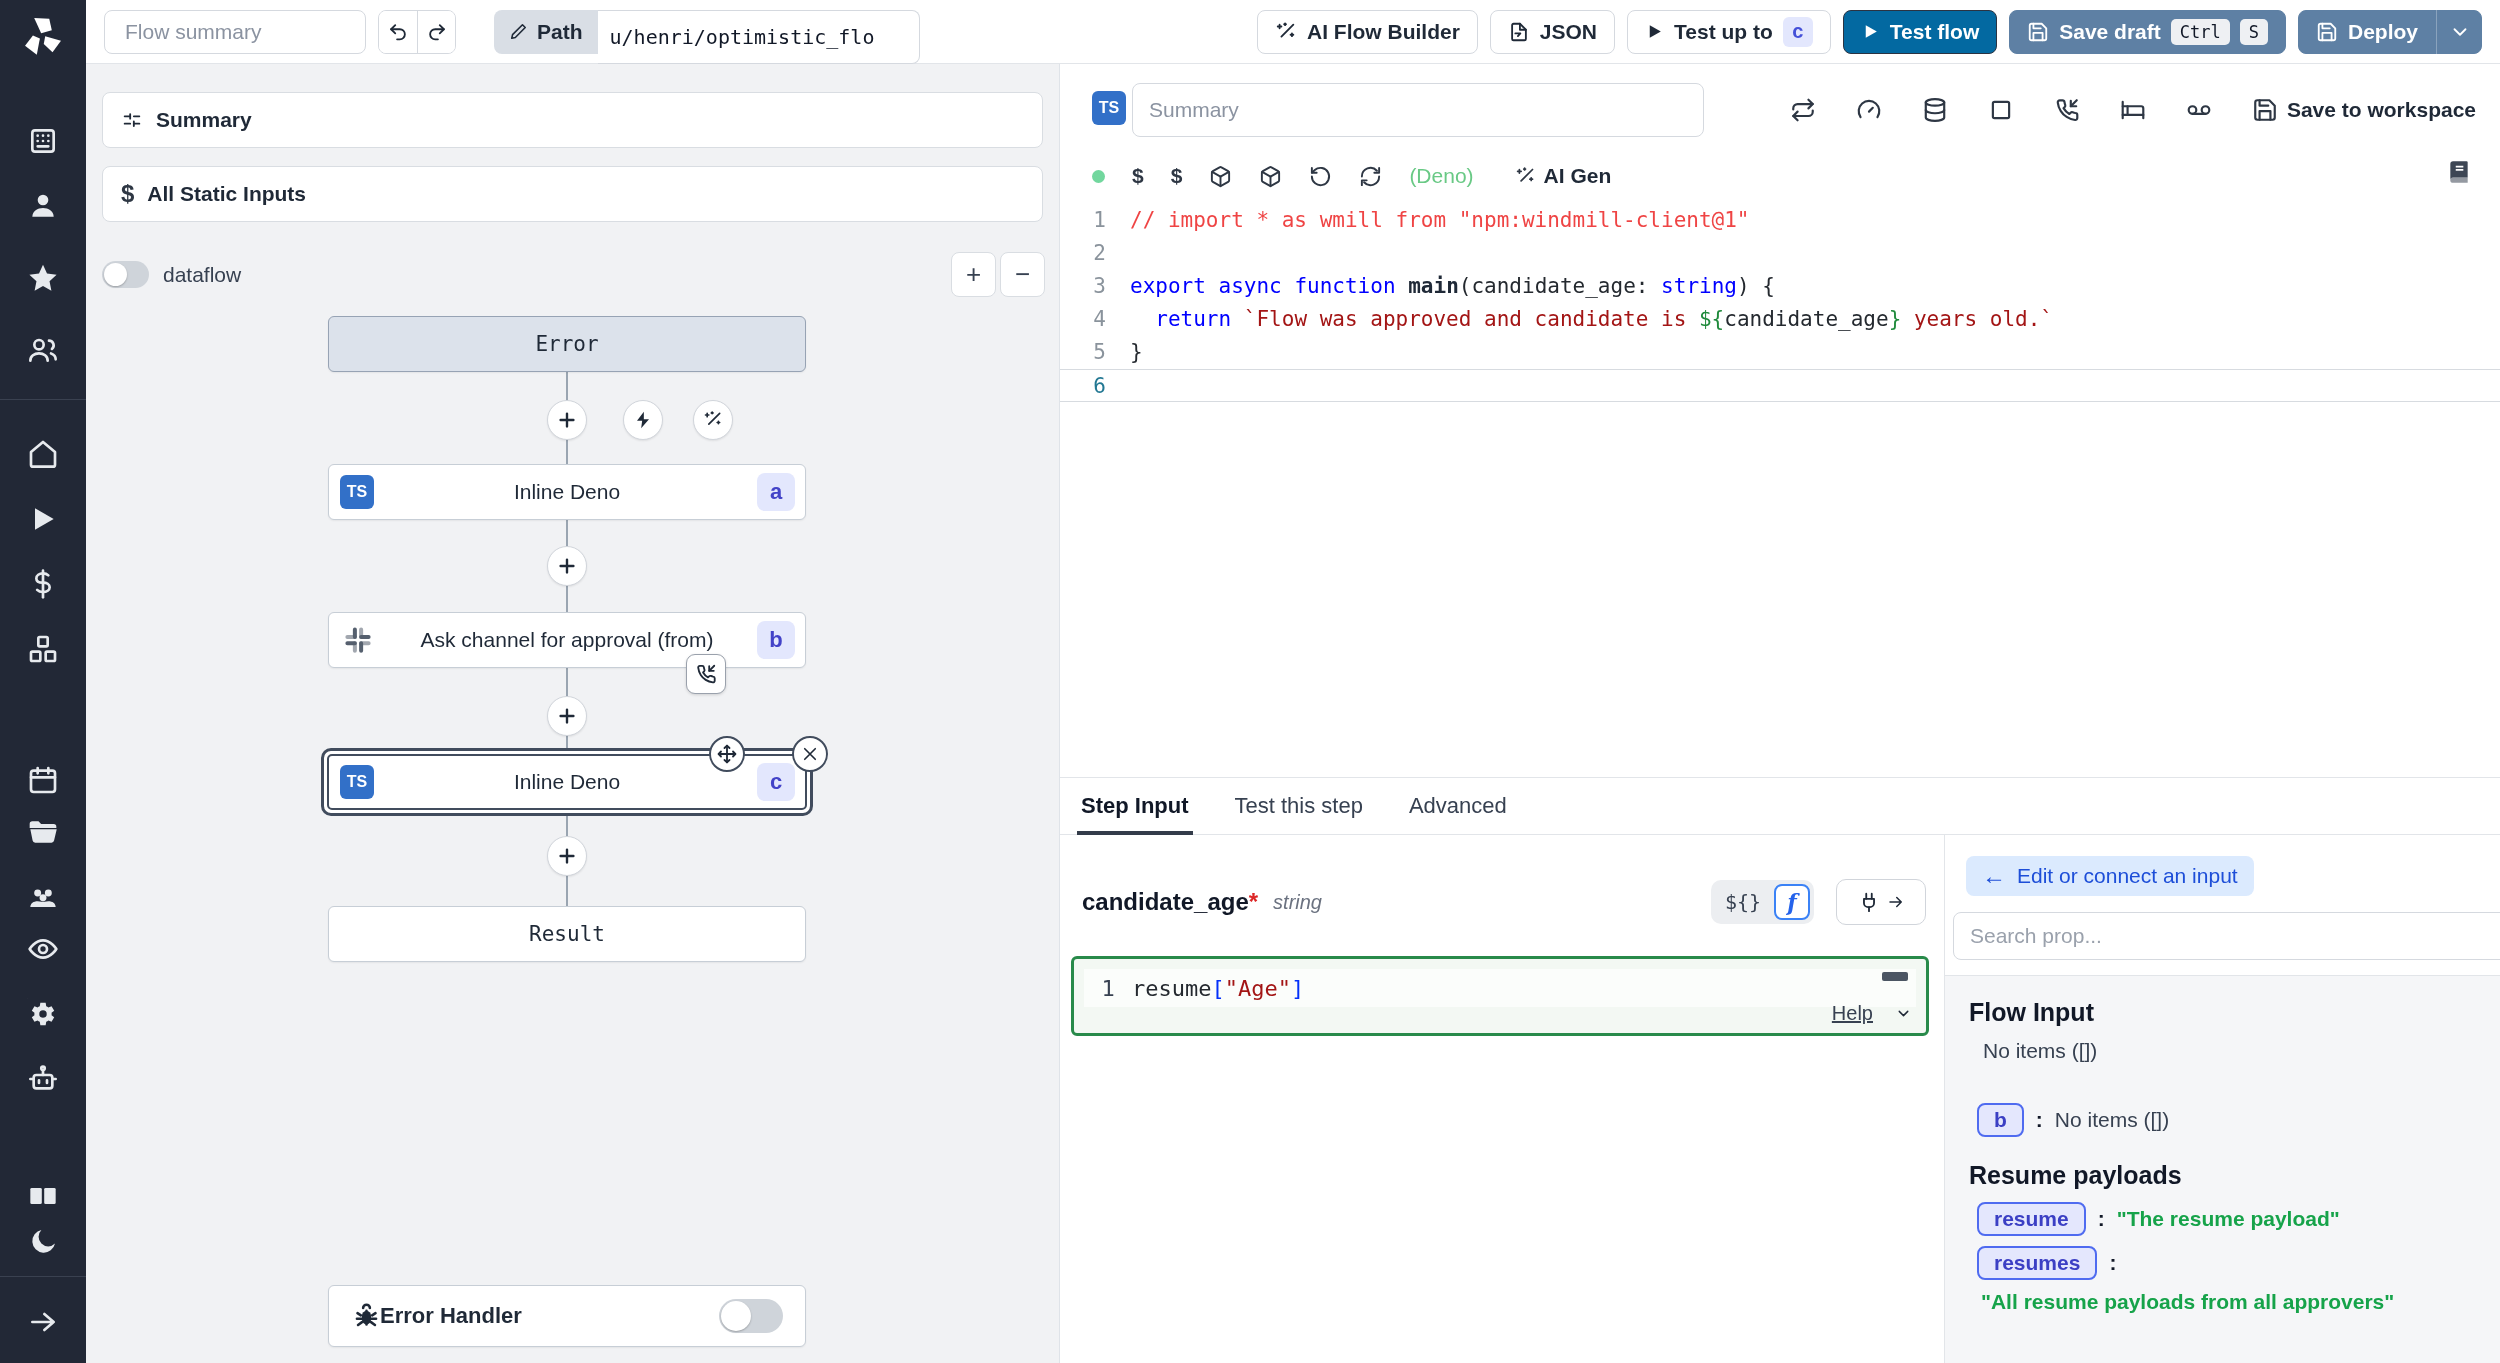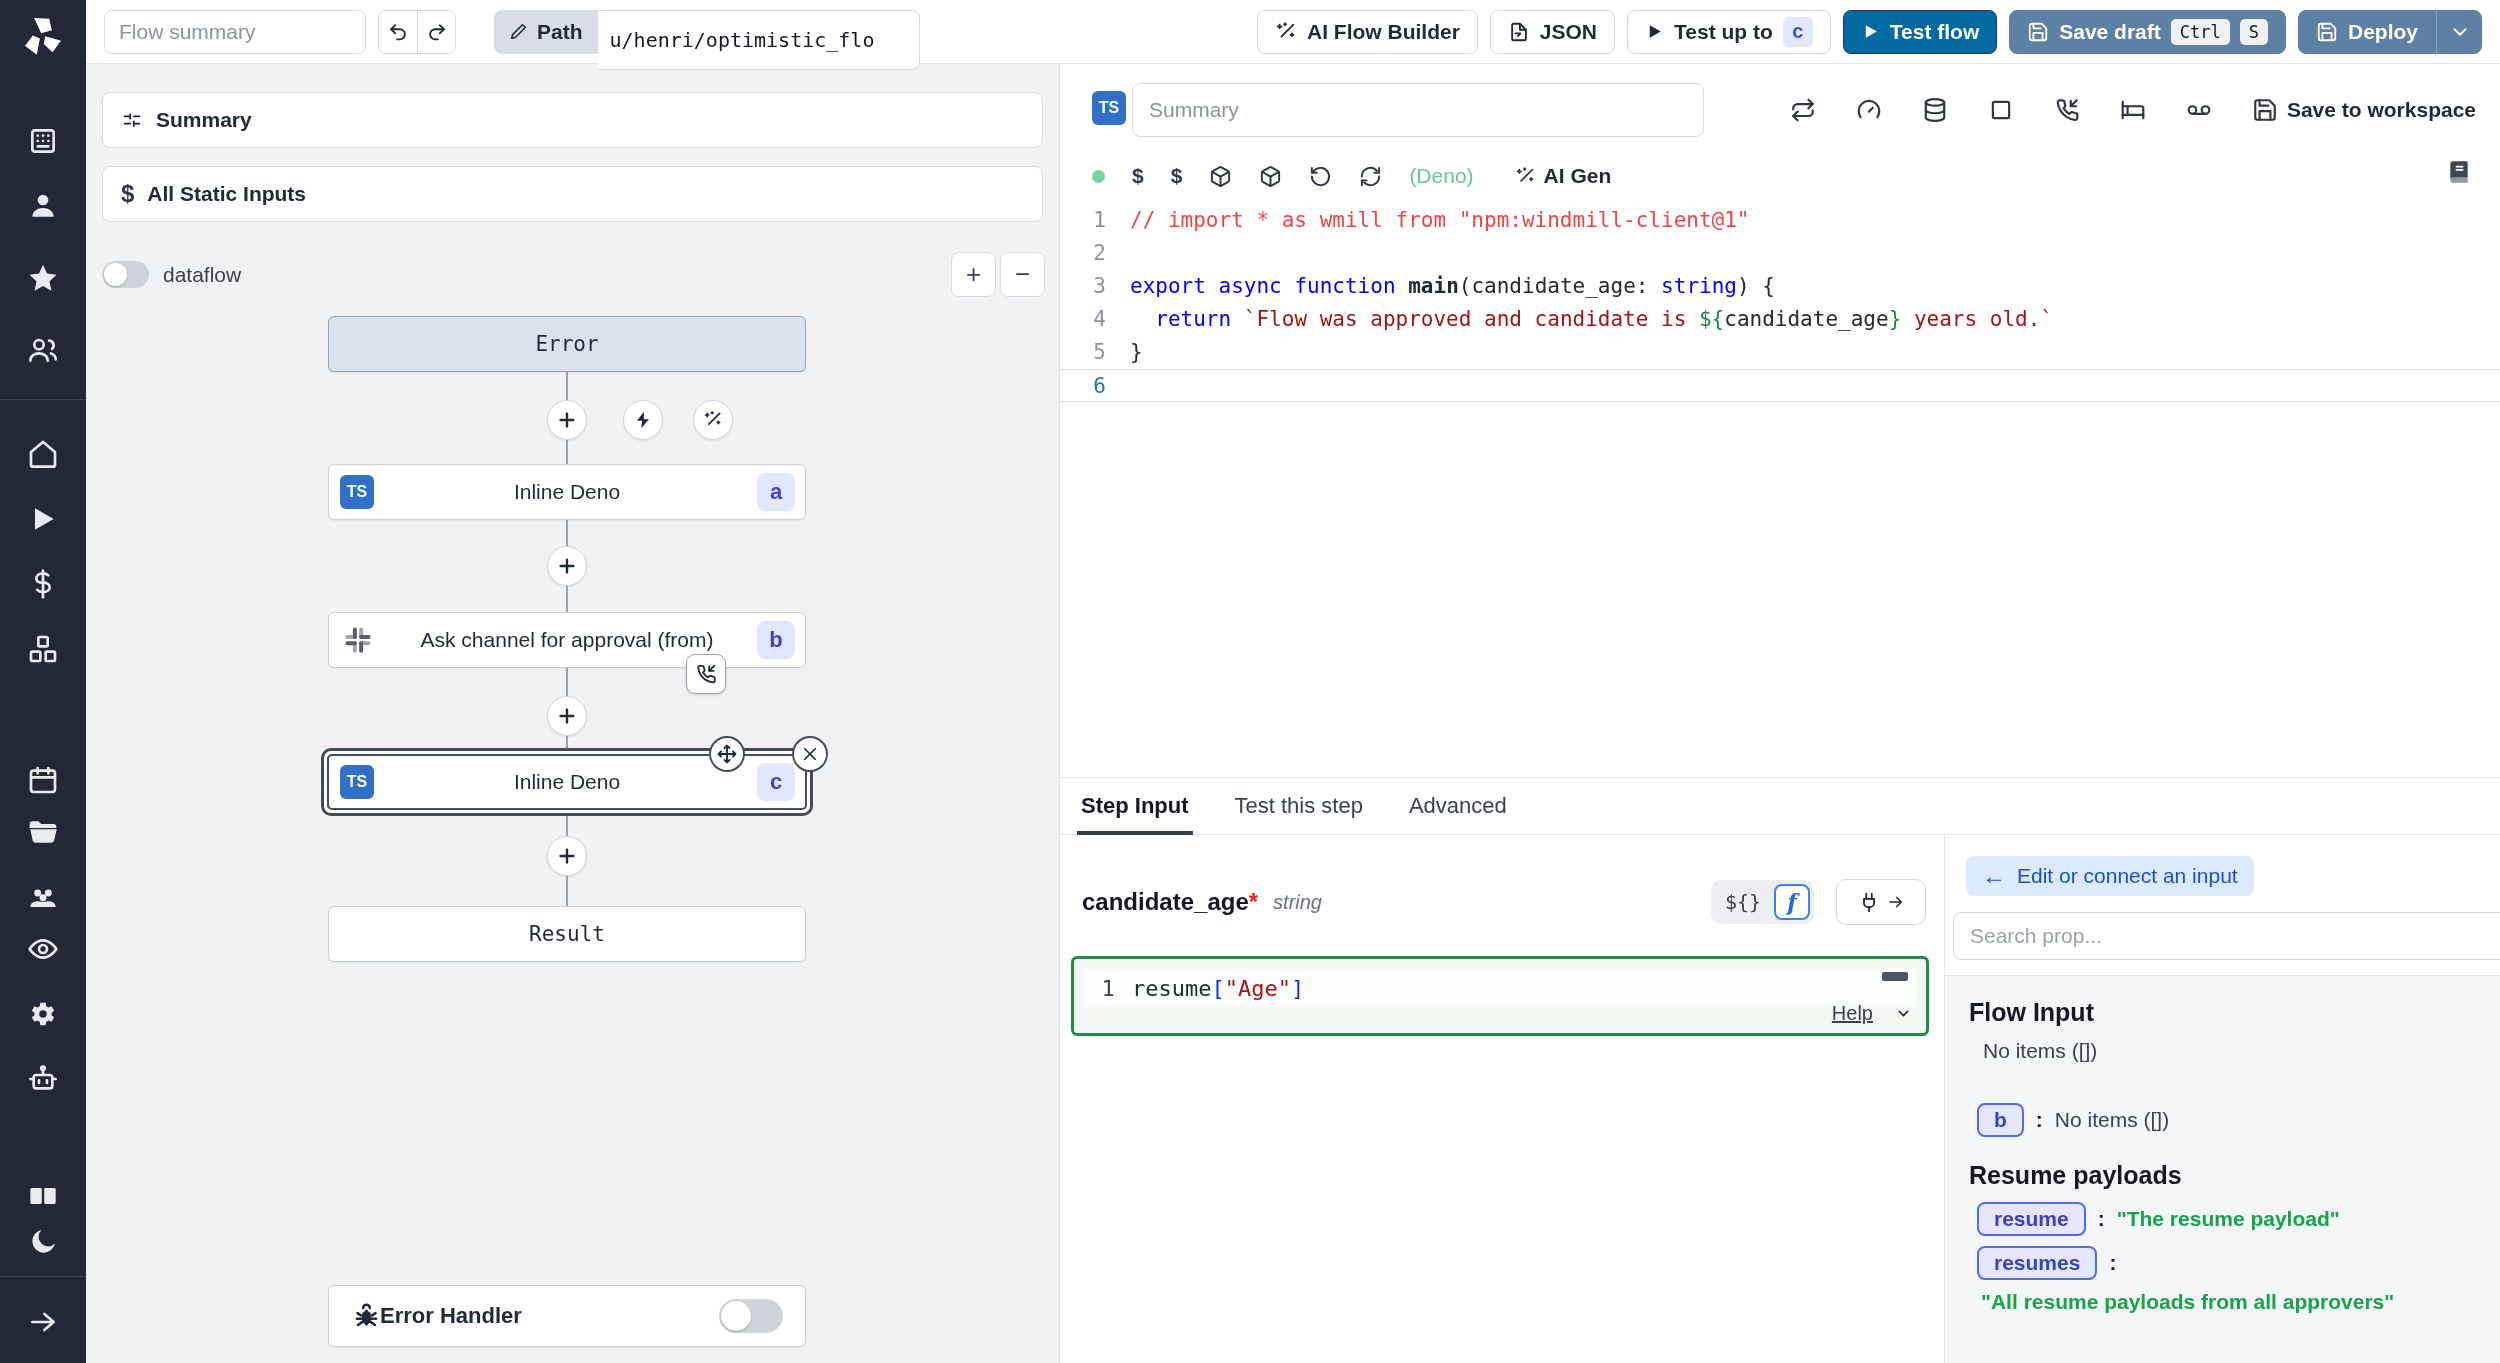--- a/index.html
+++ b/index.html
@@ -10,28 +10,28 @@
   
   .sidebar{position:absolute;left:0;top:0;width:86px;height:1363px;background:#222836;z-index:30}
   .logo{position:absolute;top:8px;left:0;width:86px;height:56px;display:flex;align-items:center;justify-content:center}
   .sic{position:absolute;left:0;width:86px;height:40px;display:flex;align-items:center;justify-content:center;cursor:pointer}
   .sic svg{width:32px;height:32px;stroke:#e7eaee;fill:none;stroke-width:2;stroke-linecap:round;stroke-linejoin:round}
   .sic svg.f{fill:#e7eaee;stroke:none}
   .sdiv{position:absolute;left:0;width:86px;border-top:1px solid #3a4150}
 
   
   .topbar{position:absolute;left:86px;top:0;right:0;height:64px;background:#fff;border-bottom:1px solid #e2e5e9;display:flex;align-items:center;padding:0 18px;gap:12px;z-index:20}
-  .tb-input{width:262px;height:44px;border:1px solid #d5d9df;border-radius:8px;padding:0 14px;font-size:21px;color:#111827;outline:none}
+  .tb-input{width:262px;height:44px;border:1px solid #d5d9df;border-radius:8px;padding:0 20px;font-size:21px;color:#111827;outline:none}
   .tb-input::placeholder{color:#8b93a1}
   .undo-redo{display:flex;height:44px;border:1px solid #d5d9df;border-radius:8px;overflow:hidden}
   .undo-redo button{width:38px;background:#fff;border:none;cursor:pointer;display:flex;align-items:center;justify-content:center}
   .undo-redo button+button{border-left:1px solid #d5d9df}
   .path-group{display:flex;height:44px;margin-left:26px}
   .path-label{background:#d9dee5;border-radius:8px 0 0 8px;display:flex;align-items:center;gap:9px;padding:0 15px;font-weight:700;font-size:21px;color:#1f2937}
-  .path-value{width:322px;height:60px;border:1px solid #d5d9df;border-left:none;border-radius:0 8px 8px 0;font-size:20px;padding:16px 12px;color:#111827;outline:none}
+  .path-value{width:322px;height:54px;border:1px solid #d5d9df;border-left:none;border-radius:0 8px 8px 0;font-size:20px;padding:16px 12px;color:#111827;outline:none}
   .btn{height:44px;display:inline-flex;align-items:center;gap:10px;padding:0 17px;border:1px solid #d5d9df;border-radius:8px;background:#fff;font-size:21px;font-weight:700;color:#1f2937;cursor:pointer;white-space:nowrap}
   .btn.dark{background:#0369a1;border-color:#2b3342;color:#fff}
   .btn.slate{background:#5e80a4;border-color:#5e80a4;color:#fff}
   .badge-c{width:30px;height:30px;border-radius:6px;background:#e3e7fd;color:#4450d8;font-weight:700;font-size:20px;display:flex;align-items:center;justify-content:center}
   .kbd{background:#eef0f3;color:#111827;border-radius:5px;padding:3px 9px;font-size:17px;font-family:"DejaVu Sans Mono",monospace;font-weight:400}
   .dp-div{width:1px;height:44px;background:#8aa3bd;margin:0 2px 0 8px}
   .ic{width:22px;height:22px;stroke:#1f2937;fill:none;stroke-width:2;stroke-linecap:round;stroke-linejoin:round;flex:none}
   .ic.w{stroke:#fff}.ic.fw{fill:#fff;stroke:none}.ic.fd{fill:#1f2937;stroke:none}
 
   

